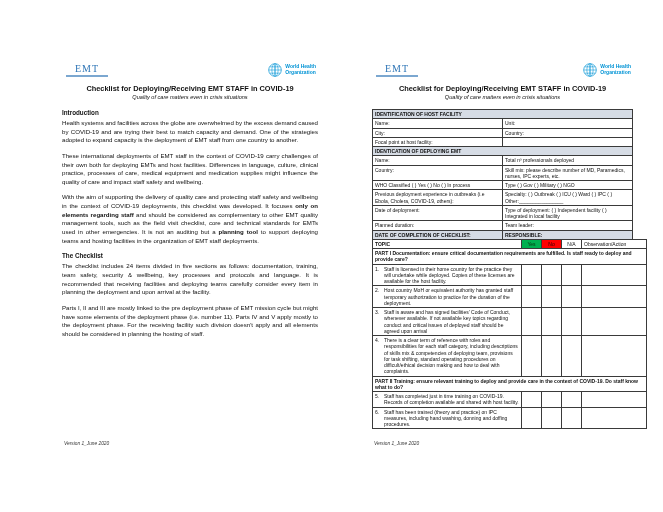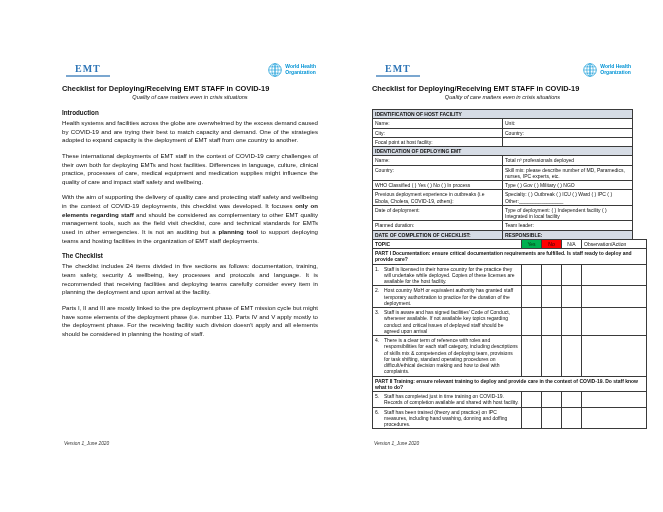--- a/index.html
+++ b/index.html
@@ -9,30 +9,30 @@
     -webkit-font-smoothing:antialiased;
   }
   .canvas{position:relative;width:663px;height:512px;overflow:hidden;background:#ffffff;}
   .page{position:absolute;top:60px;height:400px;}
   .page-left{left:62px;width:256px;}
   .page-right{left:372px;width:261px;}
 
   
   .logos{display:flex;justify-content:space-between;align-items:center;height:20px;margin-bottom:4px;}
   .emt-logo{
-    color:#2e75b6;font-weight:bold;font-size:10px;letter-spacing:1px;
+    color:#2e75b6;font-weight:normal;font-size:10px;letter-spacing:1px;
     border-bottom:2px solid #7ba7d0;padding:0 9px 1px 9px;margin-left:4px;
     font-family:"Liberation Serif", serif;
   }
   .who-logo{display:flex;align-items:center;gap:3px;margin-right:2px;}
   .who-emblem{width:14px;height:14px;}
   .who-words{font-size:5px;font-weight:bold;color:#0093d5;line-height:1.15;}
 
   
-  .doc-title{text-align:left;font-weight:bold;font-size:7.4px;margin:3px 0 1px 0;}
+  .doc-title{text-align:center;font-weight:bold;font-size:7.4px;margin:3px 0 1px 0;}
   .doc-subtitle{text-align:center;font-style:italic;font-size:5.6px;margin-bottom:9px;}
 
   
   .heading{font-size:6.3px;font-weight:bold;margin:7px 0 3px 0;}
   .para{font-size:6.1px;line-height:1.42;text-align:justify;margin:0 0 7px 0;}
   .page-footer{position:absolute;left:2px;bottom:14px;font-size:4.8px;font-style:italic;color:#333;}
 
   
   table{border-collapse:collapse;width:261px;table-layout:fixed;}
   td{border:1px solid #3a3a3a;padding:1px 2px;vertical-align:top;font-size:5px;line-height:1.25;}

